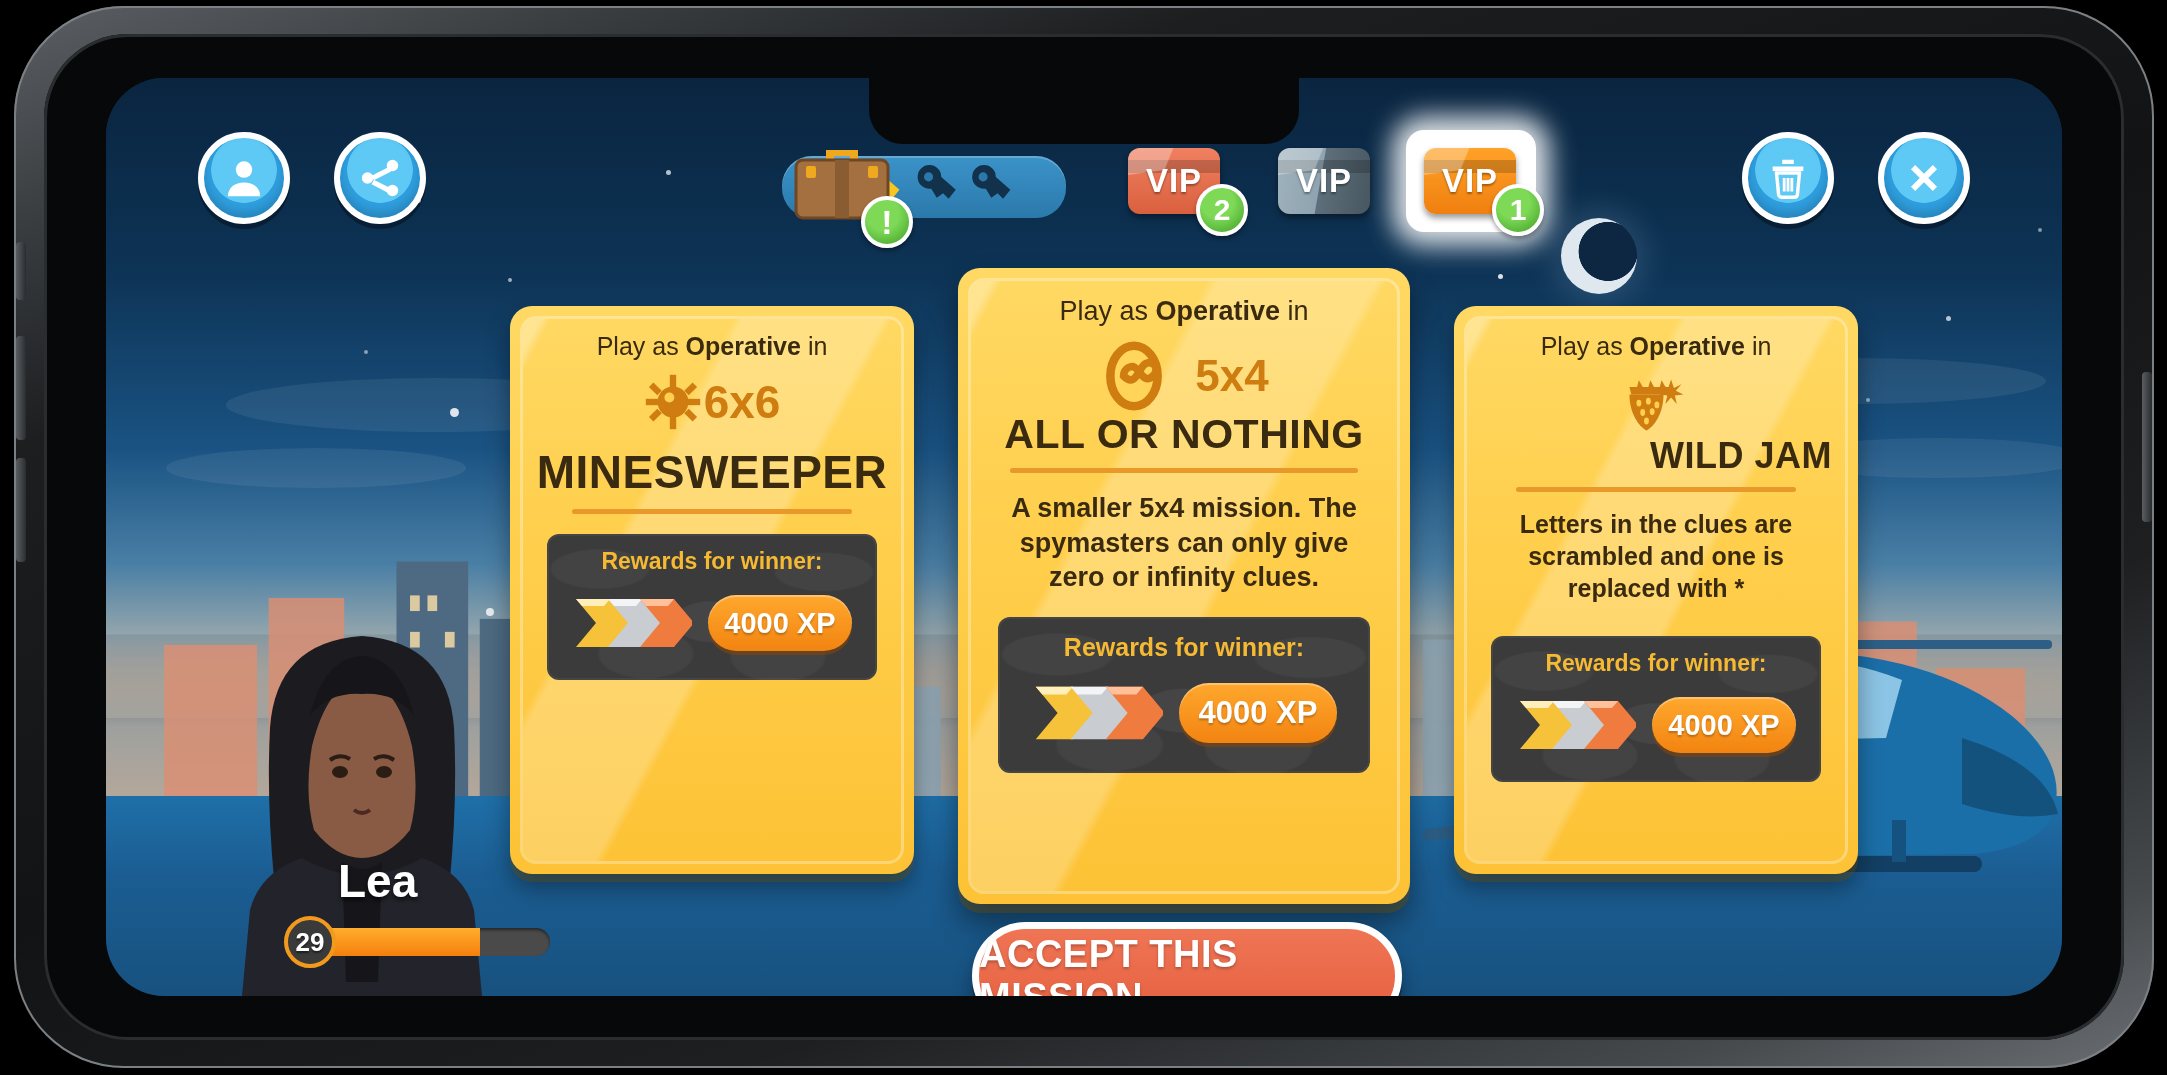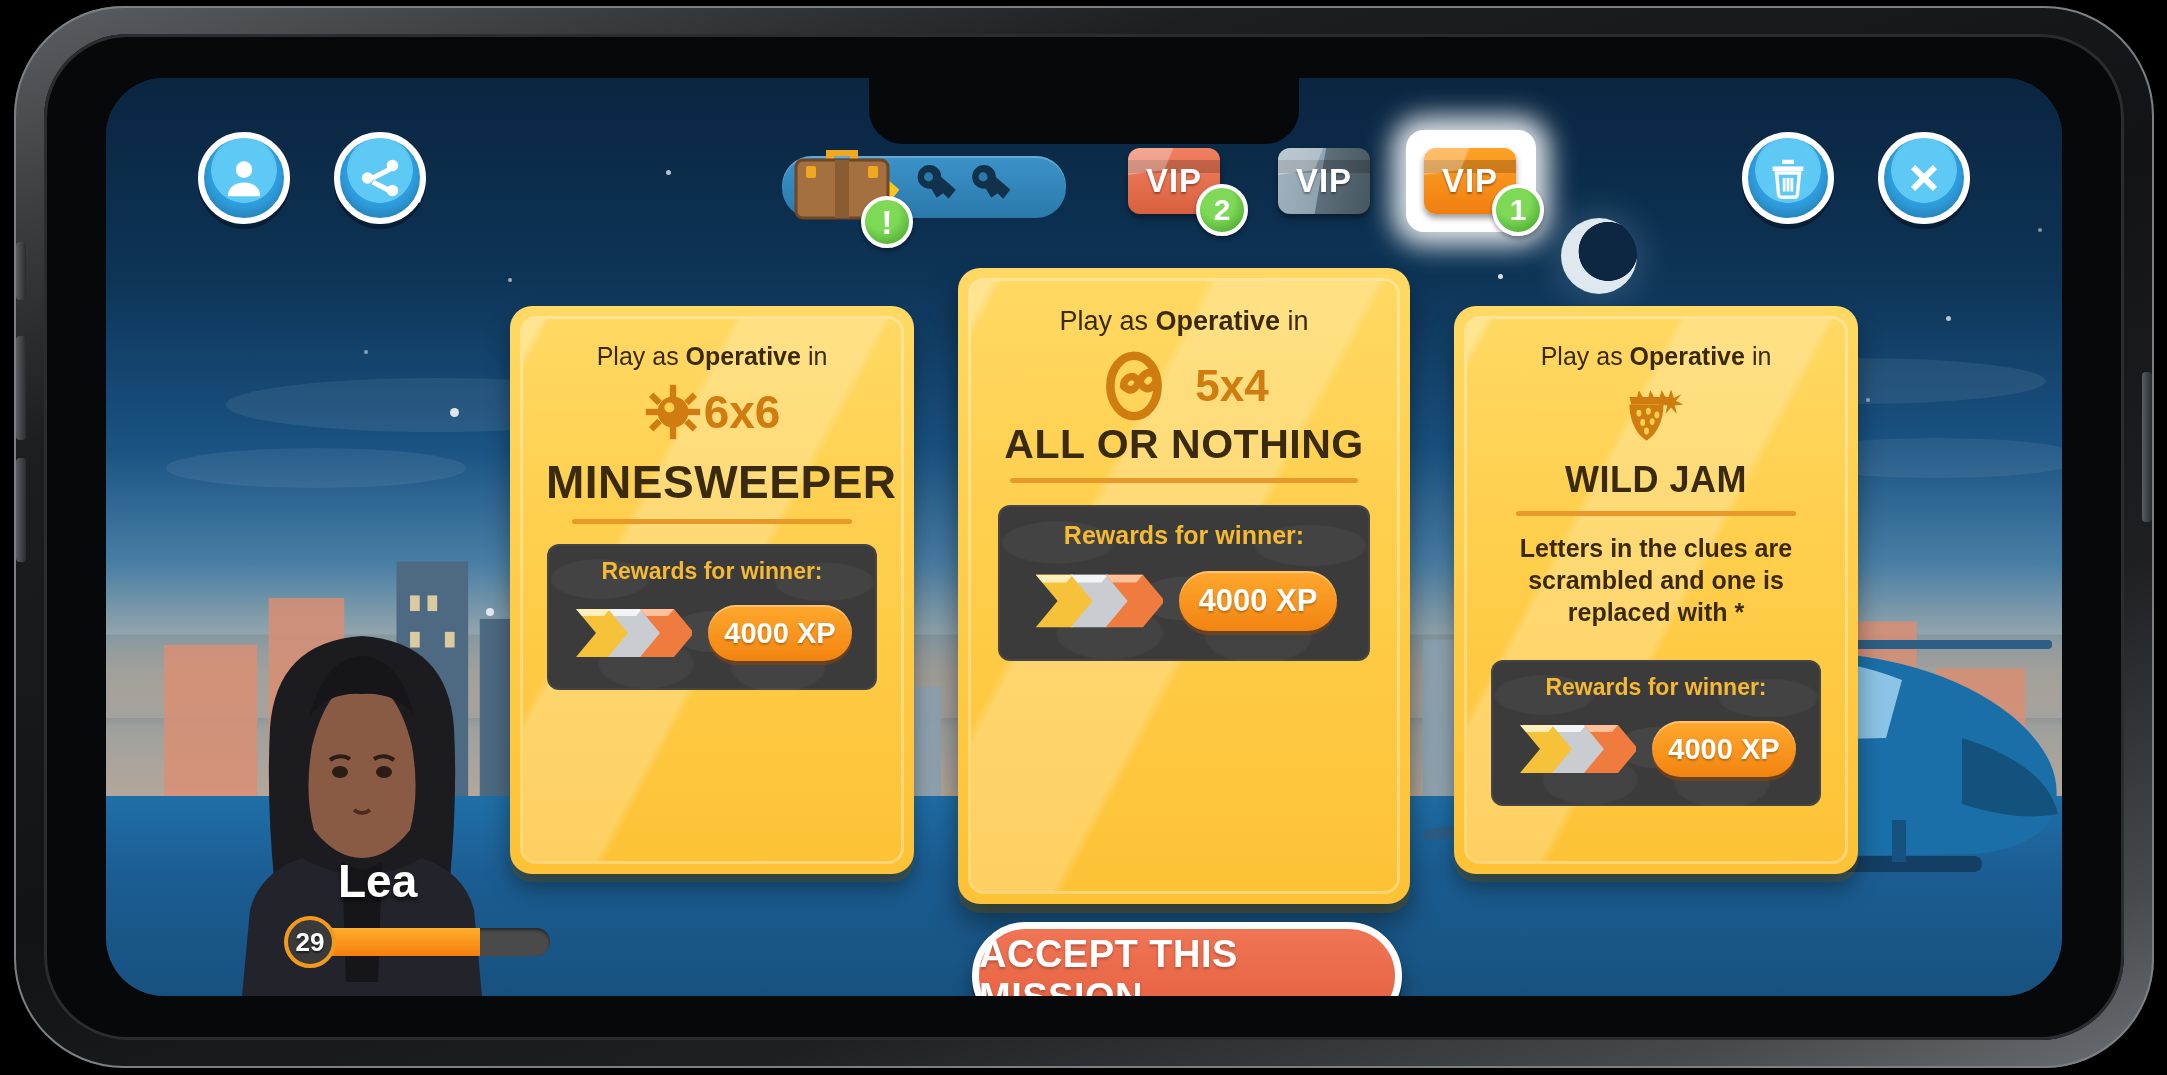--- a/index.html
+++ b/index.html
@@ -145,21 +145,20 @@
   #vip-1-badge { left: 1090px; top: 106px; }
   #vip-3-badge { left: 1386px; top: 106px; }
 
   
   #cards { position:absolute; left:0; right:0; top:0; bottom:0; z-index: 40; }
   .mission-card {
     position:absolute;
     border-radius: 22px;
     background: linear-gradient(180deg,#ffd964 0%,#ffcf4d 40%,#fdc235 100%);
     box-shadow: 0 8px 0 rgba(120,80,0,.30), 0 14px 24px rgba(0,0,0,.38);
-    padding: 10px;
     cursor: pointer;
   }
   .mission-card .inner {
     position: absolute; inset: 10px;
     border-radius: 16px;
     border: 3px solid rgba(255,255,255,.32);
     overflow: hidden;
   }
   .mission-card .sheen {
     position:absolute; left:-10%; top:-40%; width: 130%; height: 200%;
@@ -523,20 +522,21 @@
               <svg class="mode-icon" viewBox="0 0 74 74" style="width:70px;height:70px;">
                 <ellipse cx="37" cy="37" rx="25" ry="32" fill="none" stroke="#cf7c10" stroke-width="9"></ellipse>
                 <path d="M26 37c0-6 4.5-10 10-10s11 20 21 10-4.5-20-11-10-10 20-20 10z" fill="none" stroke="#cf7c10" stroke-width="8" stroke-linecap="round"></path>
               </svg>
               <span class="mode-size" style="font-size:44px;">5x4</span>
             </div>
 
             <div class="card-title" style="font-size: 41px; ">ALL OR NOTHING</div>
             <div class="title-rule" style="width: 348px;"></div>
 
+            <div class="card-desc" style="font-size: 27px; margin-top: 18px; padding: 0 10px;">A smaller 5x4 mission. The spymasters can only give zero or infinity clues.</div>
 
             <div class="rewards" style="width: 372px; height: 156px; margin-top: 22px; padding-top: 16px;">
               <div class="rewards-title" style="font-size: 25px;">Rewards for winner:</div>
               <div class="rewards-row" style="margin-top: 16px;">
                 <svg viewBox="0 0 120 64" style="width:132px;height:70px;">
                   <path d="M4 8h34l20 24-20 24H4l20-24z" fill="#f5c23a"></path>
                   <path d="M4 8h34l-6 7H10z" fill="#fff0bb"></path>
                   <path d="M36 8h34l20 24-20 24H36l20-24z" fill="#c9ccd0"></path>
                   <path d="M36 8h34l-6 7H42z" fill="#f2f4f6"></path>
                   <path d="M68 8h34l20 24-20 24H68l20-24z" fill="#ef7b3f"></path>
@@ -569,21 +569,21 @@
                     <ellipse cx="30" cy="29" rx="2.6" ry="3.6"></ellipse>
                   <ellipse cx="39" cy="33" rx="2.6" ry="3.6"></ellipse>
                     <ellipse cx="24" cy="41" rx="2.6" ry="3.6"></ellipse>
                   <ellipse cx="34" cy="40" rx="2.6" ry="3.6"></ellipse>
                     <ellipse cx="28" cy="50" rx="2.6" ry="3.6"></ellipse>
                 </g>
               </svg>
               <span class="mode-size"></span>
             </div>
 
-            <div class="card-title" style="font-size: 36px; margin-top: 14px;">WILD JAM</div>
+            <div class="card-title" style="font-size: 36px;  text-align: right;">WILD JAM</div>
             <div class="title-rule" style="width: 280px;"></div>
 
             <div class="card-desc" style="font-size: 25px; margin-top: 16px; padding: 0 12px;">Letters in the clues are scrambled and one is replaced with *</div>
 
             <div class="rewards" style="width: 330px; height: 146px; margin-top: 32px; padding-top: 14px;">
               <div class="rewards-title" style="font-size: 23px;">Rewards for winner:</div>
               <div class="rewards-row" style="margin-top: 16px;">
                 <svg viewBox="0 0 120 64" style="width:120px;height:64px;">
                   <path d="M4 8h34l20 24-20 24H4l20-24z" fill="#f5c23a"></path>
                   <path d="M4 8h34l-6 7H10z" fill="#fff0bb"></path>

